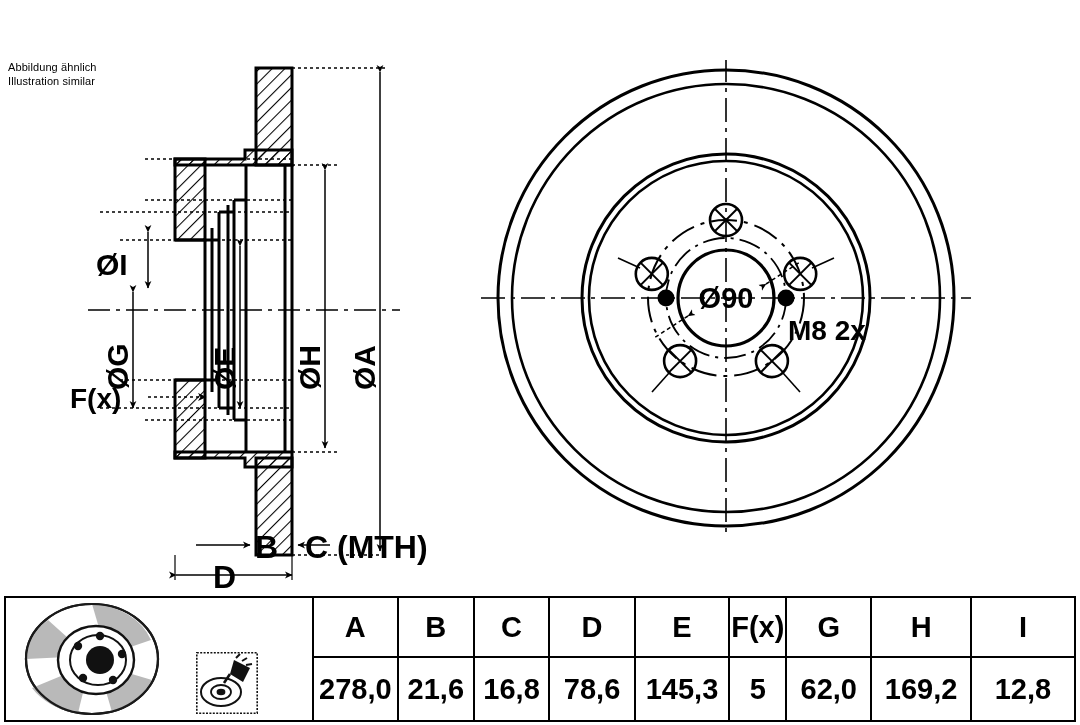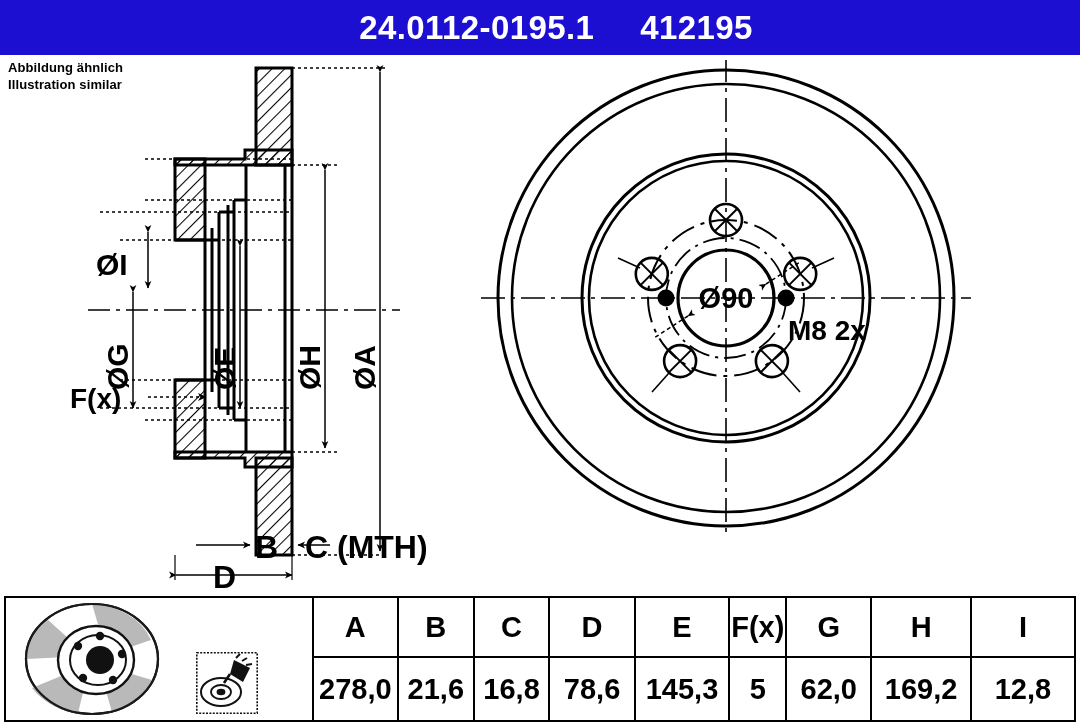--- a/index.html
+++ b/index.html
@@ -9,21 +9,21 @@
 
   
   .header{position:absolute;left:0;top:0;width:1080px;height:55px;
           background:#1d0fd2;display:flex;align-items:center;justify-content:center;}
   .header .titles{display:flex;gap:46px;align-items:baseline;
                   transform:translateX(16px);}
   .header .t{color:#ffffff;font-size:33px;font-weight:bold;letter-spacing:.4px;
              font-family:"Liberation Sans",sans-serif;}
 
   
-  .note{position:absolute;left:8px;top:60px;font-size:13px;font-weight:bold;
+  .note{position:absolute;left:8px;top:60px;font-size:11px;font-weight:normal;
         line-height:1.28;letter-spacing:.1px;}
 
   
   .draw{position:absolute;left:0;top:60px;width:1080px;height:535px;text-align:right;}
   .draw svg{display:block;}
 
   
   .tablewrap{position:absolute;left:4px;top:596px;width:1072px;height:124px;}
   table.spec{border-collapse:collapse;width:1072px;height:124px;
              table-layout:fixed;}
@@ -37,26 +37,20 @@
 
   .piccell{position:relative;width:100%;height:100%;}
   .discimg{position:absolute;left:6px;top:2px;}
   .sprayimg{position:absolute;left:190px;top:54px;}
 </style>
 </head>
 <body>
 
 <div id="root">
 
-  <div class="header">
-    <div class="titles">
-      <span class="t">24.0112-0195.1</span>
-      <span class="t">412195</span>
-    </div>
-  </div>
 
   <div class="note">
     <div>Abbildung ähnlich</div>
     <div>Illustration similar</div>
   </div>
 
   <div class="draw">
   <svg width="1080" height="535" viewBox="0 0 1080 535" xmlns="http://www.w3.org/2000/svg">
     <defs>
       <pattern id="hatch" width="9" height="9" patternTransform="rotate(45)" patternUnits="userSpaceOnUse">

